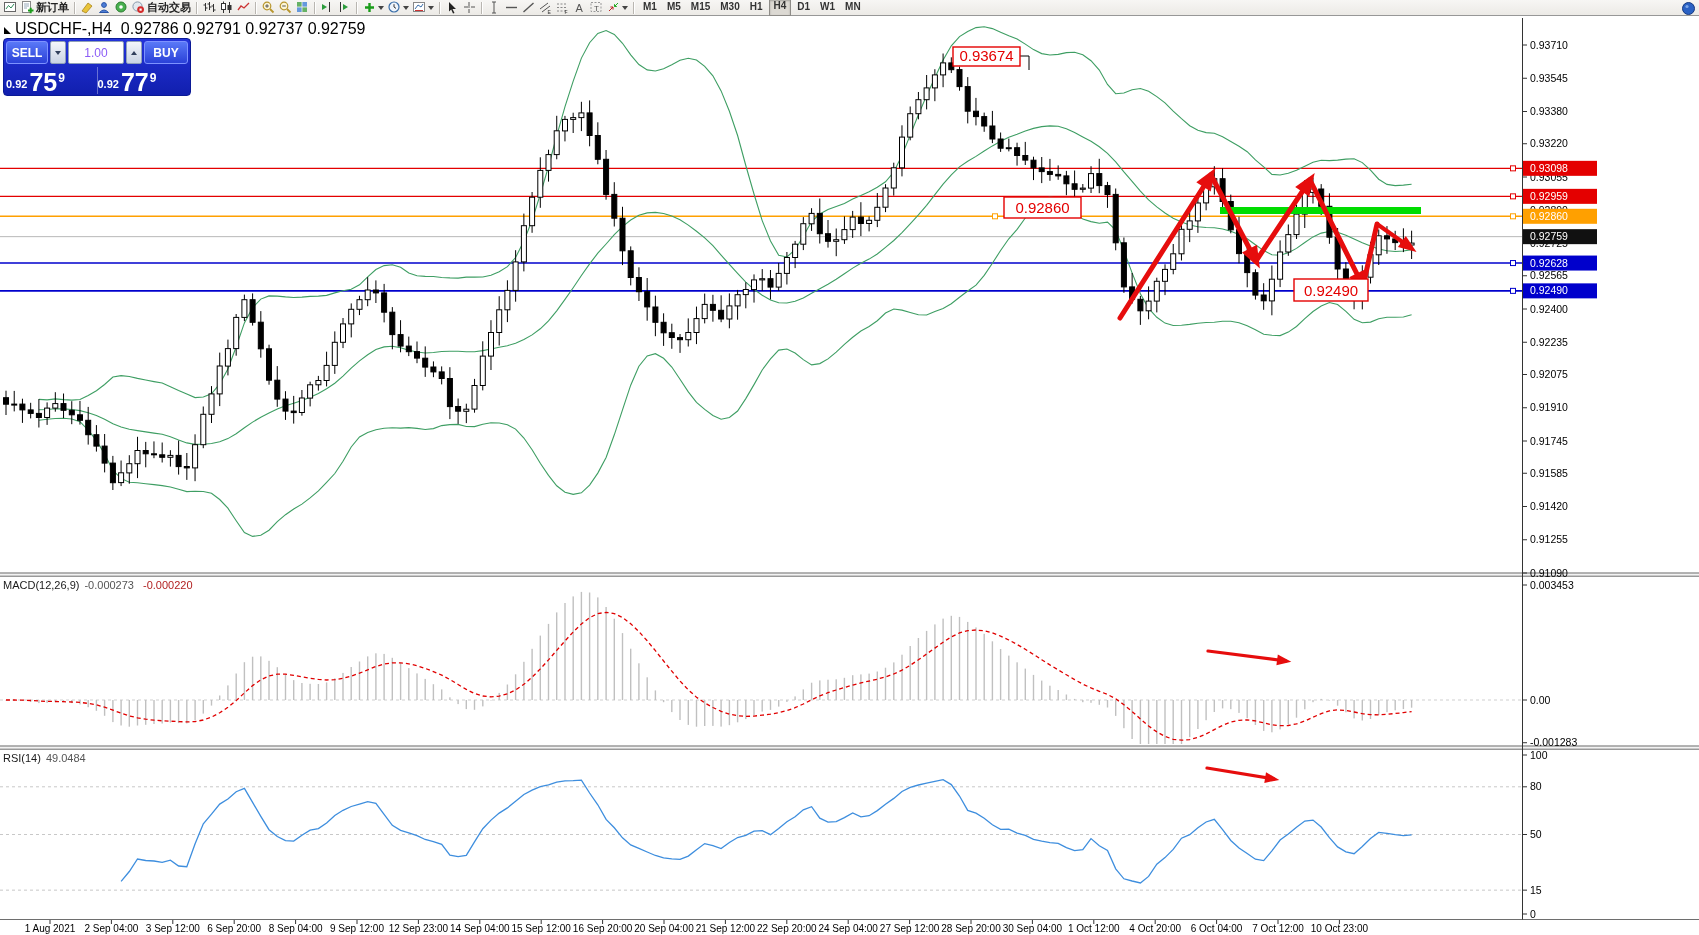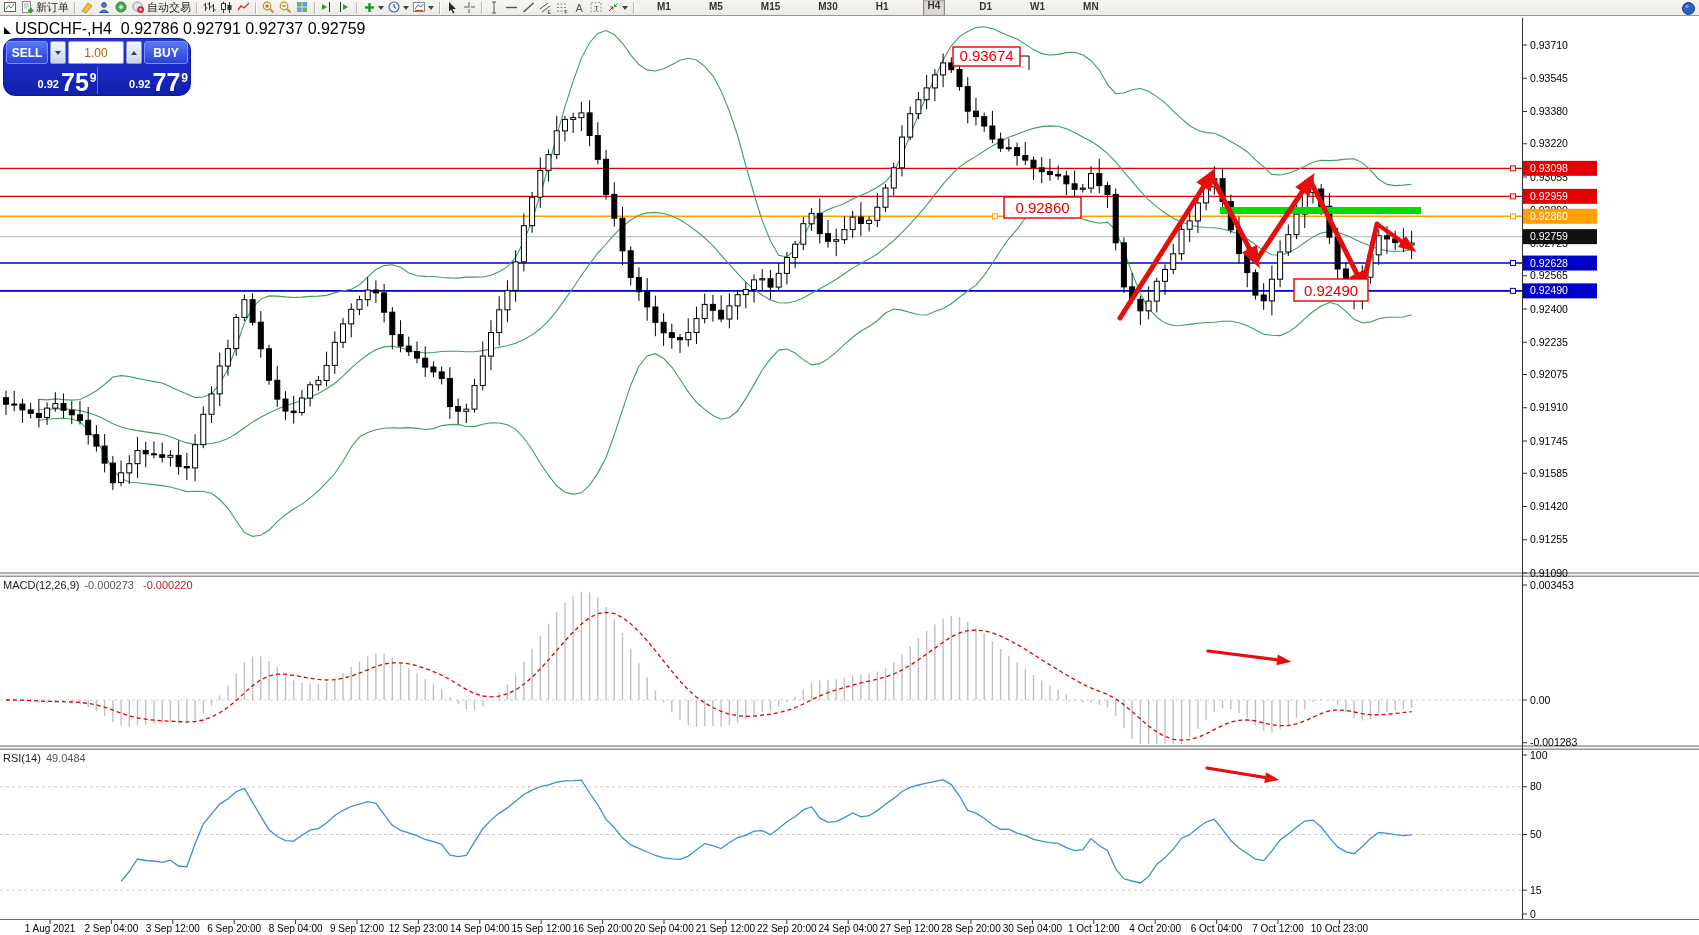--- a/index.html
+++ b/index.html
@@ -4,47 +4,47 @@
 <style>
   html,body{margin:0;padding:0;background:#fff;}
   .screen{position:relative;width:1699px;height:935px;overflow:hidden;background:#fff;
           font-family:"Liberation Sans",sans-serif;}
   svg text{font-family:"Liberation Sans",sans-serif;}
   #chart-svg{position:absolute;left:0;top:0;z-index:1;}
   
   .toolbar{position:absolute;left:0;top:0;width:100%;height:16px;background:linear-gradient(#f7f6f4,#eceae6);
            border-bottom:1px solid #979797;display:flex;align-items:center;padding-left:2px;z-index:5;box-sizing:border-box;}
   .tbtn{height:15px;display:inline-flex;align-items:center;padding:0 2px;cursor:default;}
-  .tbtn .lbl{font-size:11px;color:#222;margin-left:2px;white-space:nowrap;}
+  .tbtn .lbl{font-size:11px;color:#222;margin-left:2px;white-space:nowrap;font-weight:bold;}
   .caret{width:0;height:0;border-left:3px solid transparent;border-right:3px solid transparent;
          border-top:4px solid #444;margin-left:2px;}
   .tsep{width:1px;height:12px;background:#b9b6b1;border-right:1px solid #fff;margin:0 3px;}
-  .tf{font-size:10px;font-weight:bold;color:#333;padding:0 4px;height:15px;line-height:13px;margin:0 15px;}
+  .tf{font-size:10px;font-weight:bold;color:#333;padding:0 4px;height:15px;line-height:13px;margin:0 1px;}
   .tf.active{background:#dcd9d3;border:1px solid #8e8c88;line-height:11px;box-shadow:inset 0 1px 2px rgba(0,0,0,.25);}
   .logo{position:absolute;right:4px;top:1px;z-index:6;}
   
   .chart-title{position:absolute;left:4px;top:20px;z-index:3;font-size:16px;color:#000;font-weight:500;}
   .chart-title .t-icon{display:inline-block;width:0;height:0;border-left:7px solid #000;border-top:7px solid transparent;margin-right:4px;}
   .pane-label{position:absolute;left:3px;z-index:3;font-size:11px;color:#1a1a1a;}
   .pane-label .v1{margin-left:5px;color:#555;}
   .pane-label .v2{margin-left:9px;color:#b22222;}
   
-  .trade-panel{position:absolute;left:3px;top:38px;width:188px;height:58px;z-index:6;border-radius:12px;
+  .trade-panel{position:absolute;left:3px;top:38px;width:188px;height:58px;z-index:6;border-radius:4px;
                background:linear-gradient(#2434da,#111fae);border:1px solid #0b1a96;box-sizing:border-box;padding:2px;}
   .tp-row1{display:flex;gap:2px;height:23px;}
   .tp-btn{background:linear-gradient(#5a79f7,#2a41d8);border:1px solid #7d92ff;border-radius:3px;color:#fff;
           font-size:12px;font-weight:bold;display:flex;align-items:center;justify-content:center;}
   .tp-sell{width:40px;} .tp-buy{flex:1;}
   .tp-spin{width:14px;background:linear-gradient(#f4f7fb,#c9d4e4);border:1px solid #8fa0b8;border-radius:2px;
            display:flex;align-items:center;justify-content:center;}
   .car-dn{width:0;height:0;border-left:3px solid transparent;border-right:3px solid transparent;border-top:4px solid #30405c;}
   .car-up{width:0;height:0;border-left:3px solid transparent;border-right:3px solid transparent;border-bottom:4px solid #30405c;}
-  .tp-vol{width:54px;border:1px solid #8fa0b8;border-radius:2px;font-size:12px;text-align:center;color:#a16207;padding:0;}
+  .tp-vol{width:54px;border:1px solid #8fa0b8;border-radius:2px;font-size:12px;text-align:center;color:#8b5cf6;padding:0;}
   .tp-row2{display:flex;height:31px;align-items:stretch;margin-top:1px;}
-  .tp-price{flex:1;display:flex;align-items:flex-end;justify-content:flex-end;color:#fff;padding-bottom:2px;}
+  .tp-price{flex:1;display:flex;align-items:flex-end;justify-content:flex-start;color:#fff;padding-bottom:2px;}
   .tp-div{width:1px;background:rgba(255,255,255,.35);margin:2px 0;}
   .pp{font-size:11px;font-weight:bold;margin-right:2px;line-height:20px;}
   .pb{font-size:25px;font-weight:bold;line-height:24px;}
   .ps{font-size:12px;font-weight:bold;position:relative;top:-9px;margin-left:1px;}
 </style>
 </head>
 <body>
 
 <div class="screen">
   <svg id="chart-svg" width="1699" height="935">

